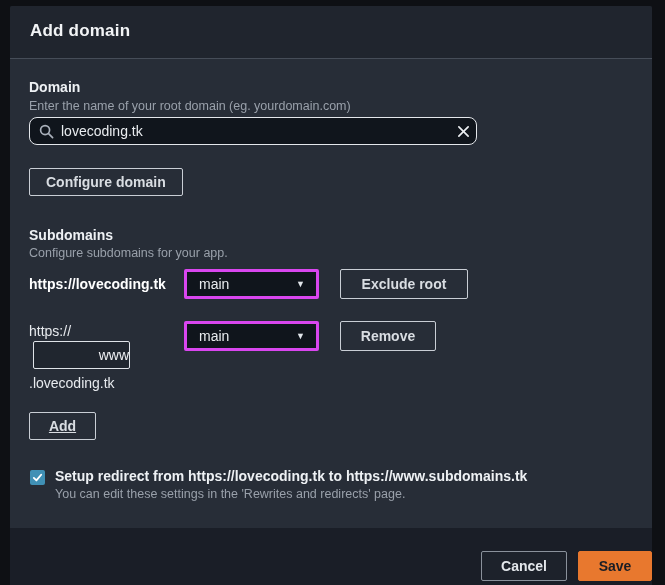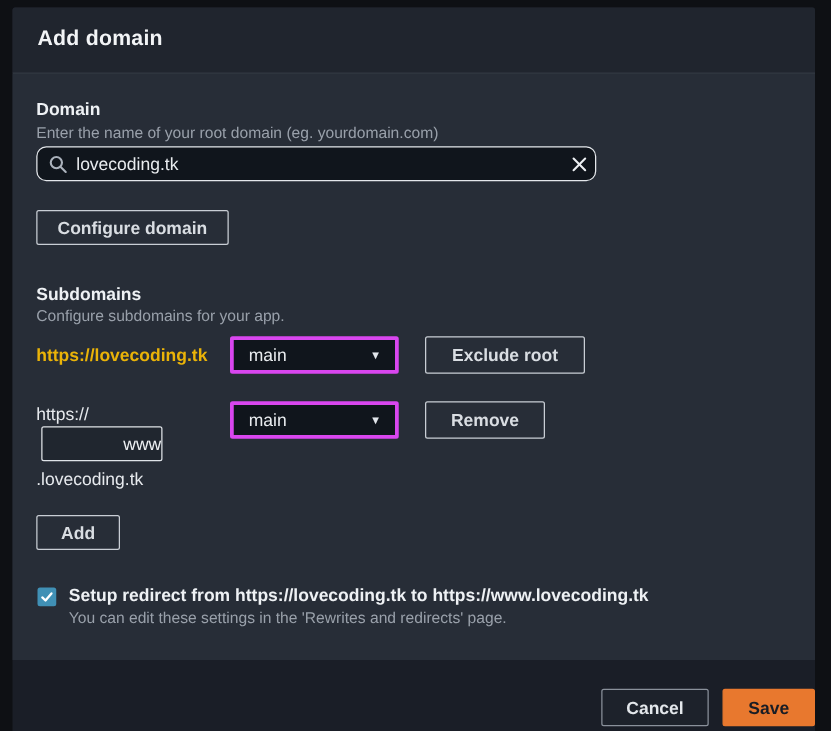--- a/index.html
+++ b/index.html
@@ -48,21 +48,21 @@
   }
   .btn{
     position:absolute;box-sizing:border-box;height:28px;
     background:transparent;border:1px solid #c9ced5;border-radius:2px;
     color:#d9dde2;font-size:14px;font-weight:bold;
     font-family:"Liberation Sans",sans-serif;
     display:flex;align-items:center;justify-content:center;cursor:pointer;
     padding:3px 16px;
   }
   .row-url{
-    position:absolute;left:19px;font-size:14px;font-weight:bold;color:#eab308;
+    position:absolute;left:19px;font-size:14px;font-weight:bold;color:#ffffff;
   }
   .plain{
     position:absolute;left:19px;font-size:14px;color:#e7eaee;
   }
   .select{
     position:absolute;left:174px;width:135px;height:30px;box-sizing:border-box;
     background:#10151c;border:3px solid #d946ef;border-radius:2px;
     display:flex;align-items:center;cursor:pointer;
   }
   .select .sel-val{flex:1;padding-left:12px;font-size:14px;color:#e9ecef;}
@@ -150,28 +150,28 @@
         <div class="plain" style="top:264px;">https://</div>
         <input class="sub-input" style="top: 282px;" value="www">
         <div class="plain" style="top:316px;">.lovecoding.tk</div>
         <div class="select" style="top:262px;">
           <span class="sel-val">main</span>
           <span class="caret">▼</span>
         </div>
         <div class="btn" style="left:330px;top:262px;height:30px;width:96px;padding:0;">Remove</div>
       </div>
 
-      <div class="btn" style="left:19px;top:353px;width:67px;padding:4px;">Add</div>
+      <div class="btn" style="left:19px;top:353px;width:67px;padding:4px;text-decoration:underline;">Add</div>
 
       <div class="checkbox checked">
         <svg width="11" height="11" viewBox="0 0 12 12" fill="none">
           <polyline points="2,6.5 4.8,9.2 10,3" stroke="#ffffff" stroke-width="2" stroke-linecap="round" stroke-linejoin="round"></polyline>
         </svg>
       </div>
-      <div class="redirect-label">Setup redirect from https://lovecoding.tk to https://www.lovecoding.tk</div>
+      <div class="redirect-label">Setup redirect from https://lovecoding.tk to https://www.subdomains.tk</div>
       <div class="redirect-help">You can edit these settings in the 'Rewrites and redirects' page.</div>
 
     </div>
 
     <div class="modal-footer">
       <div class="footer-btn cancel">Cancel</div>
       <div class="footer-btn save">Save</div>
     </div>
 
   </div>

